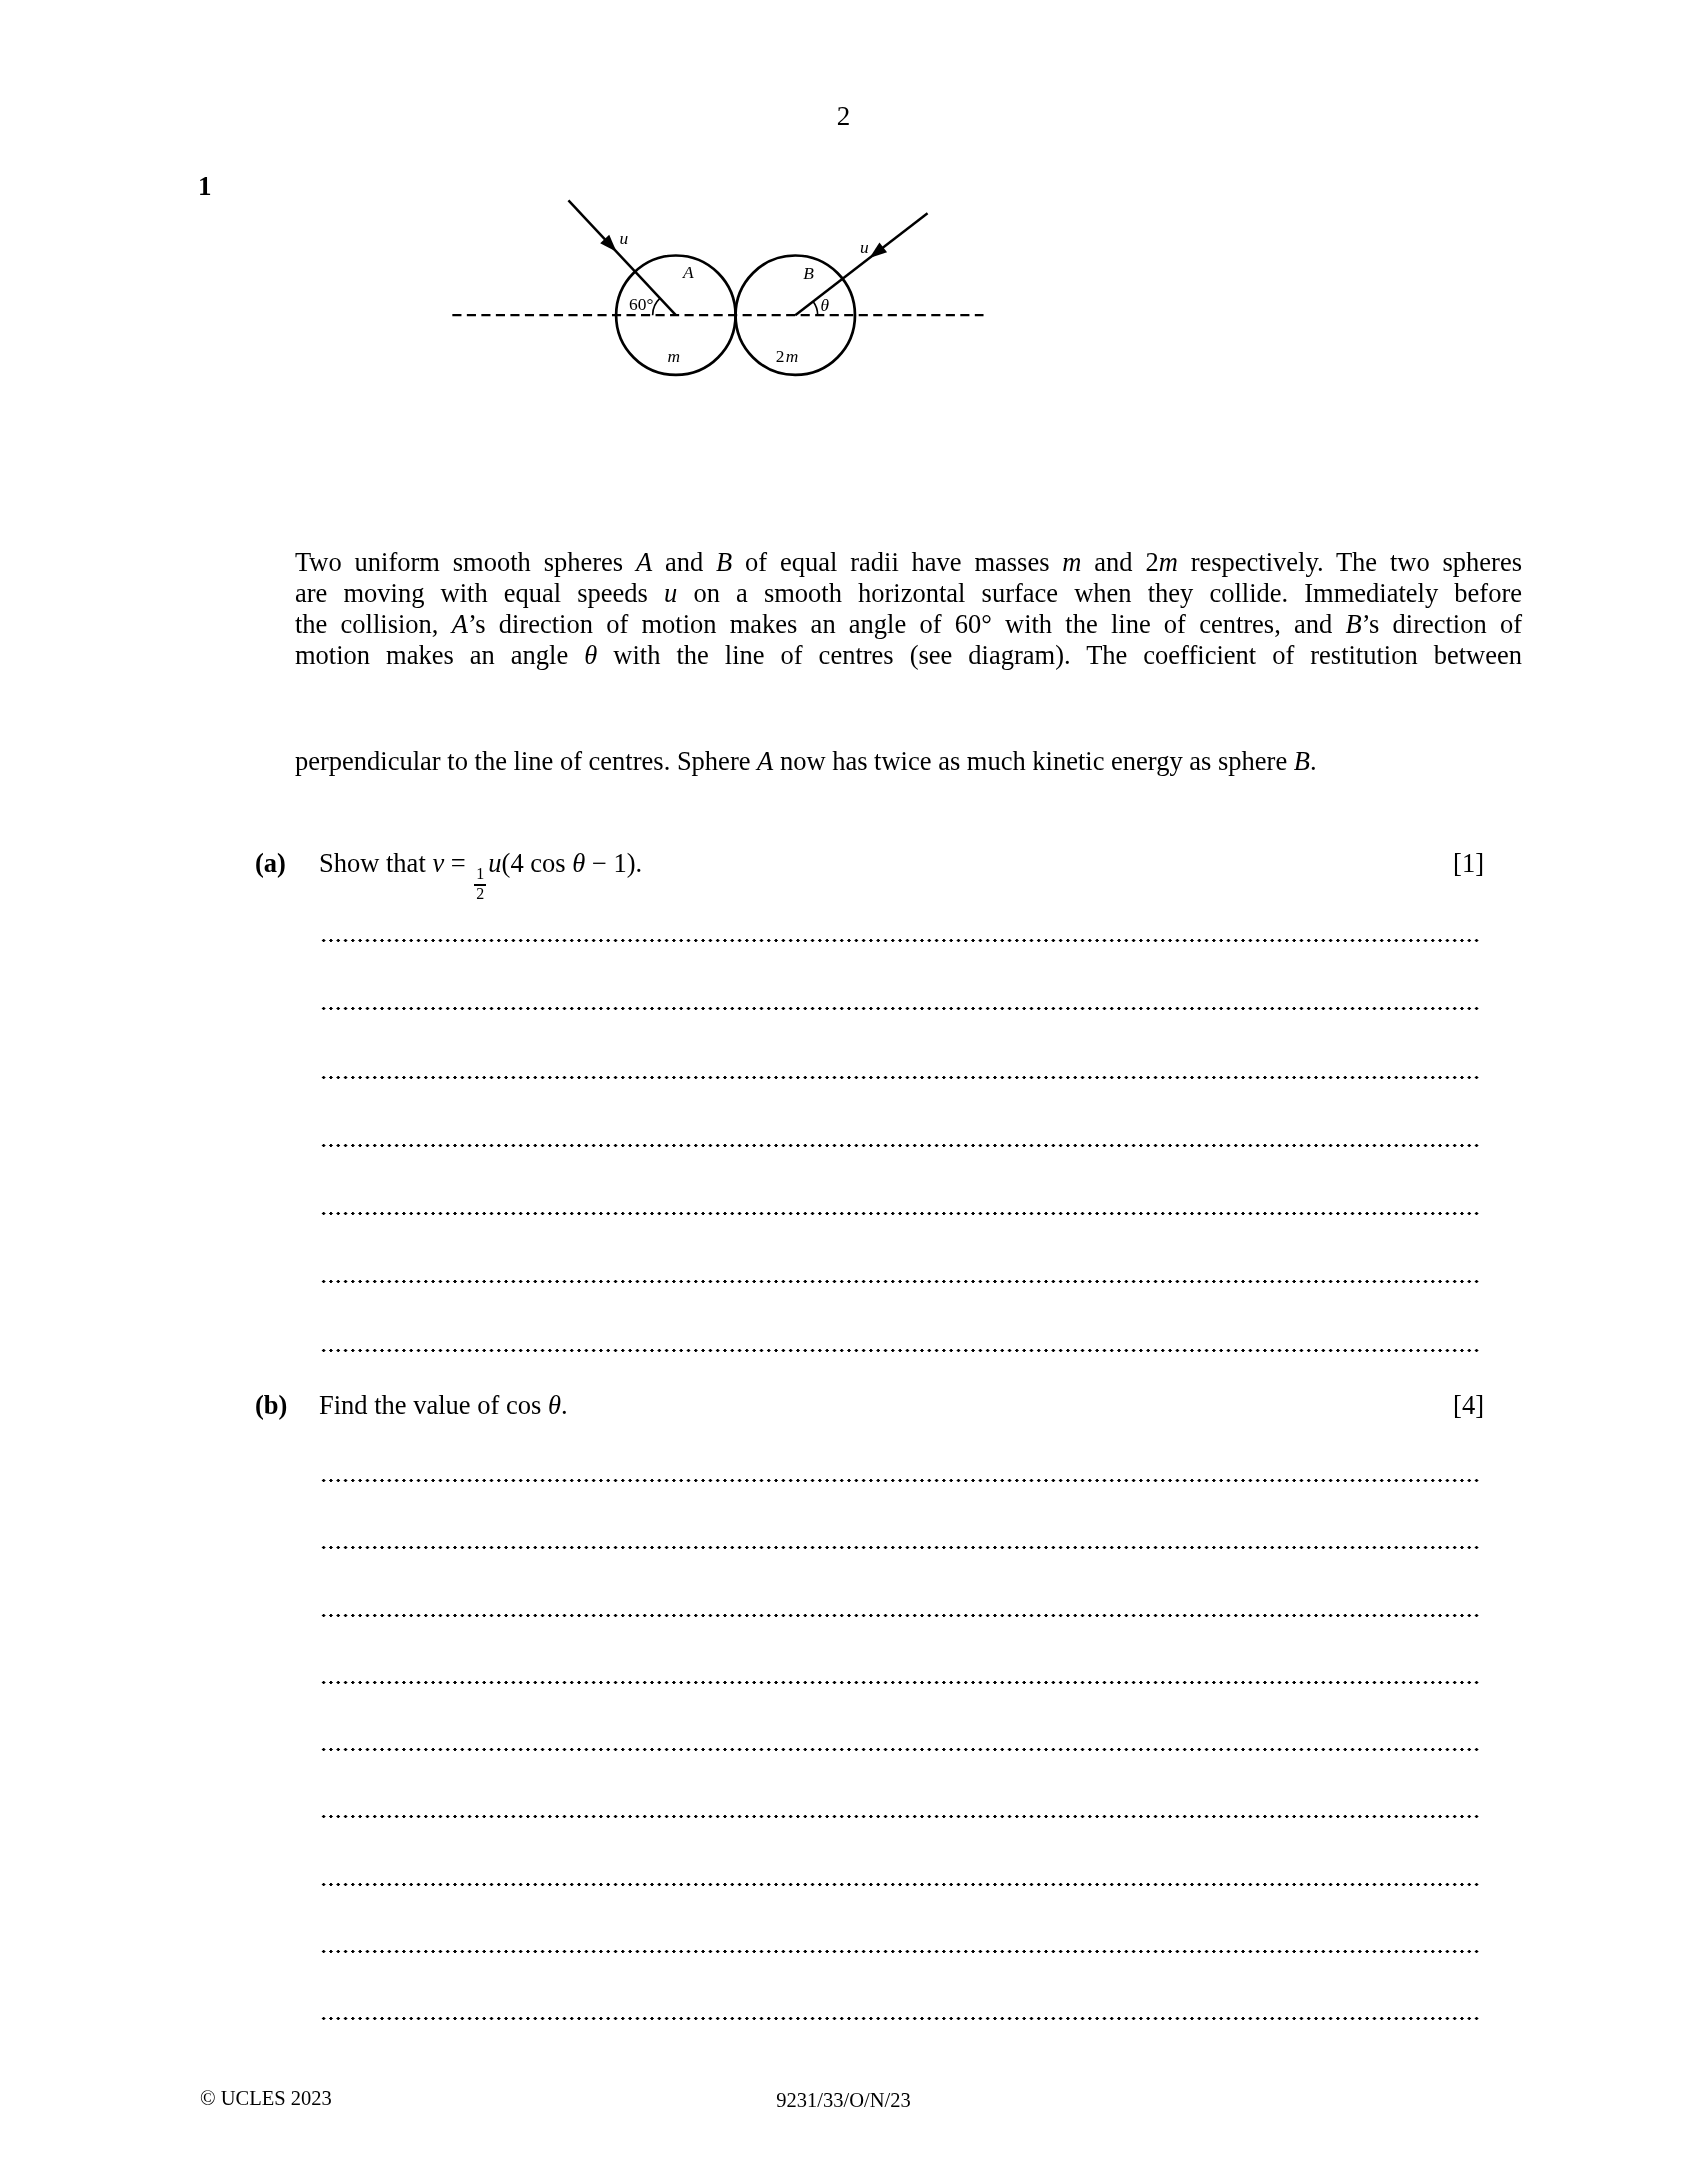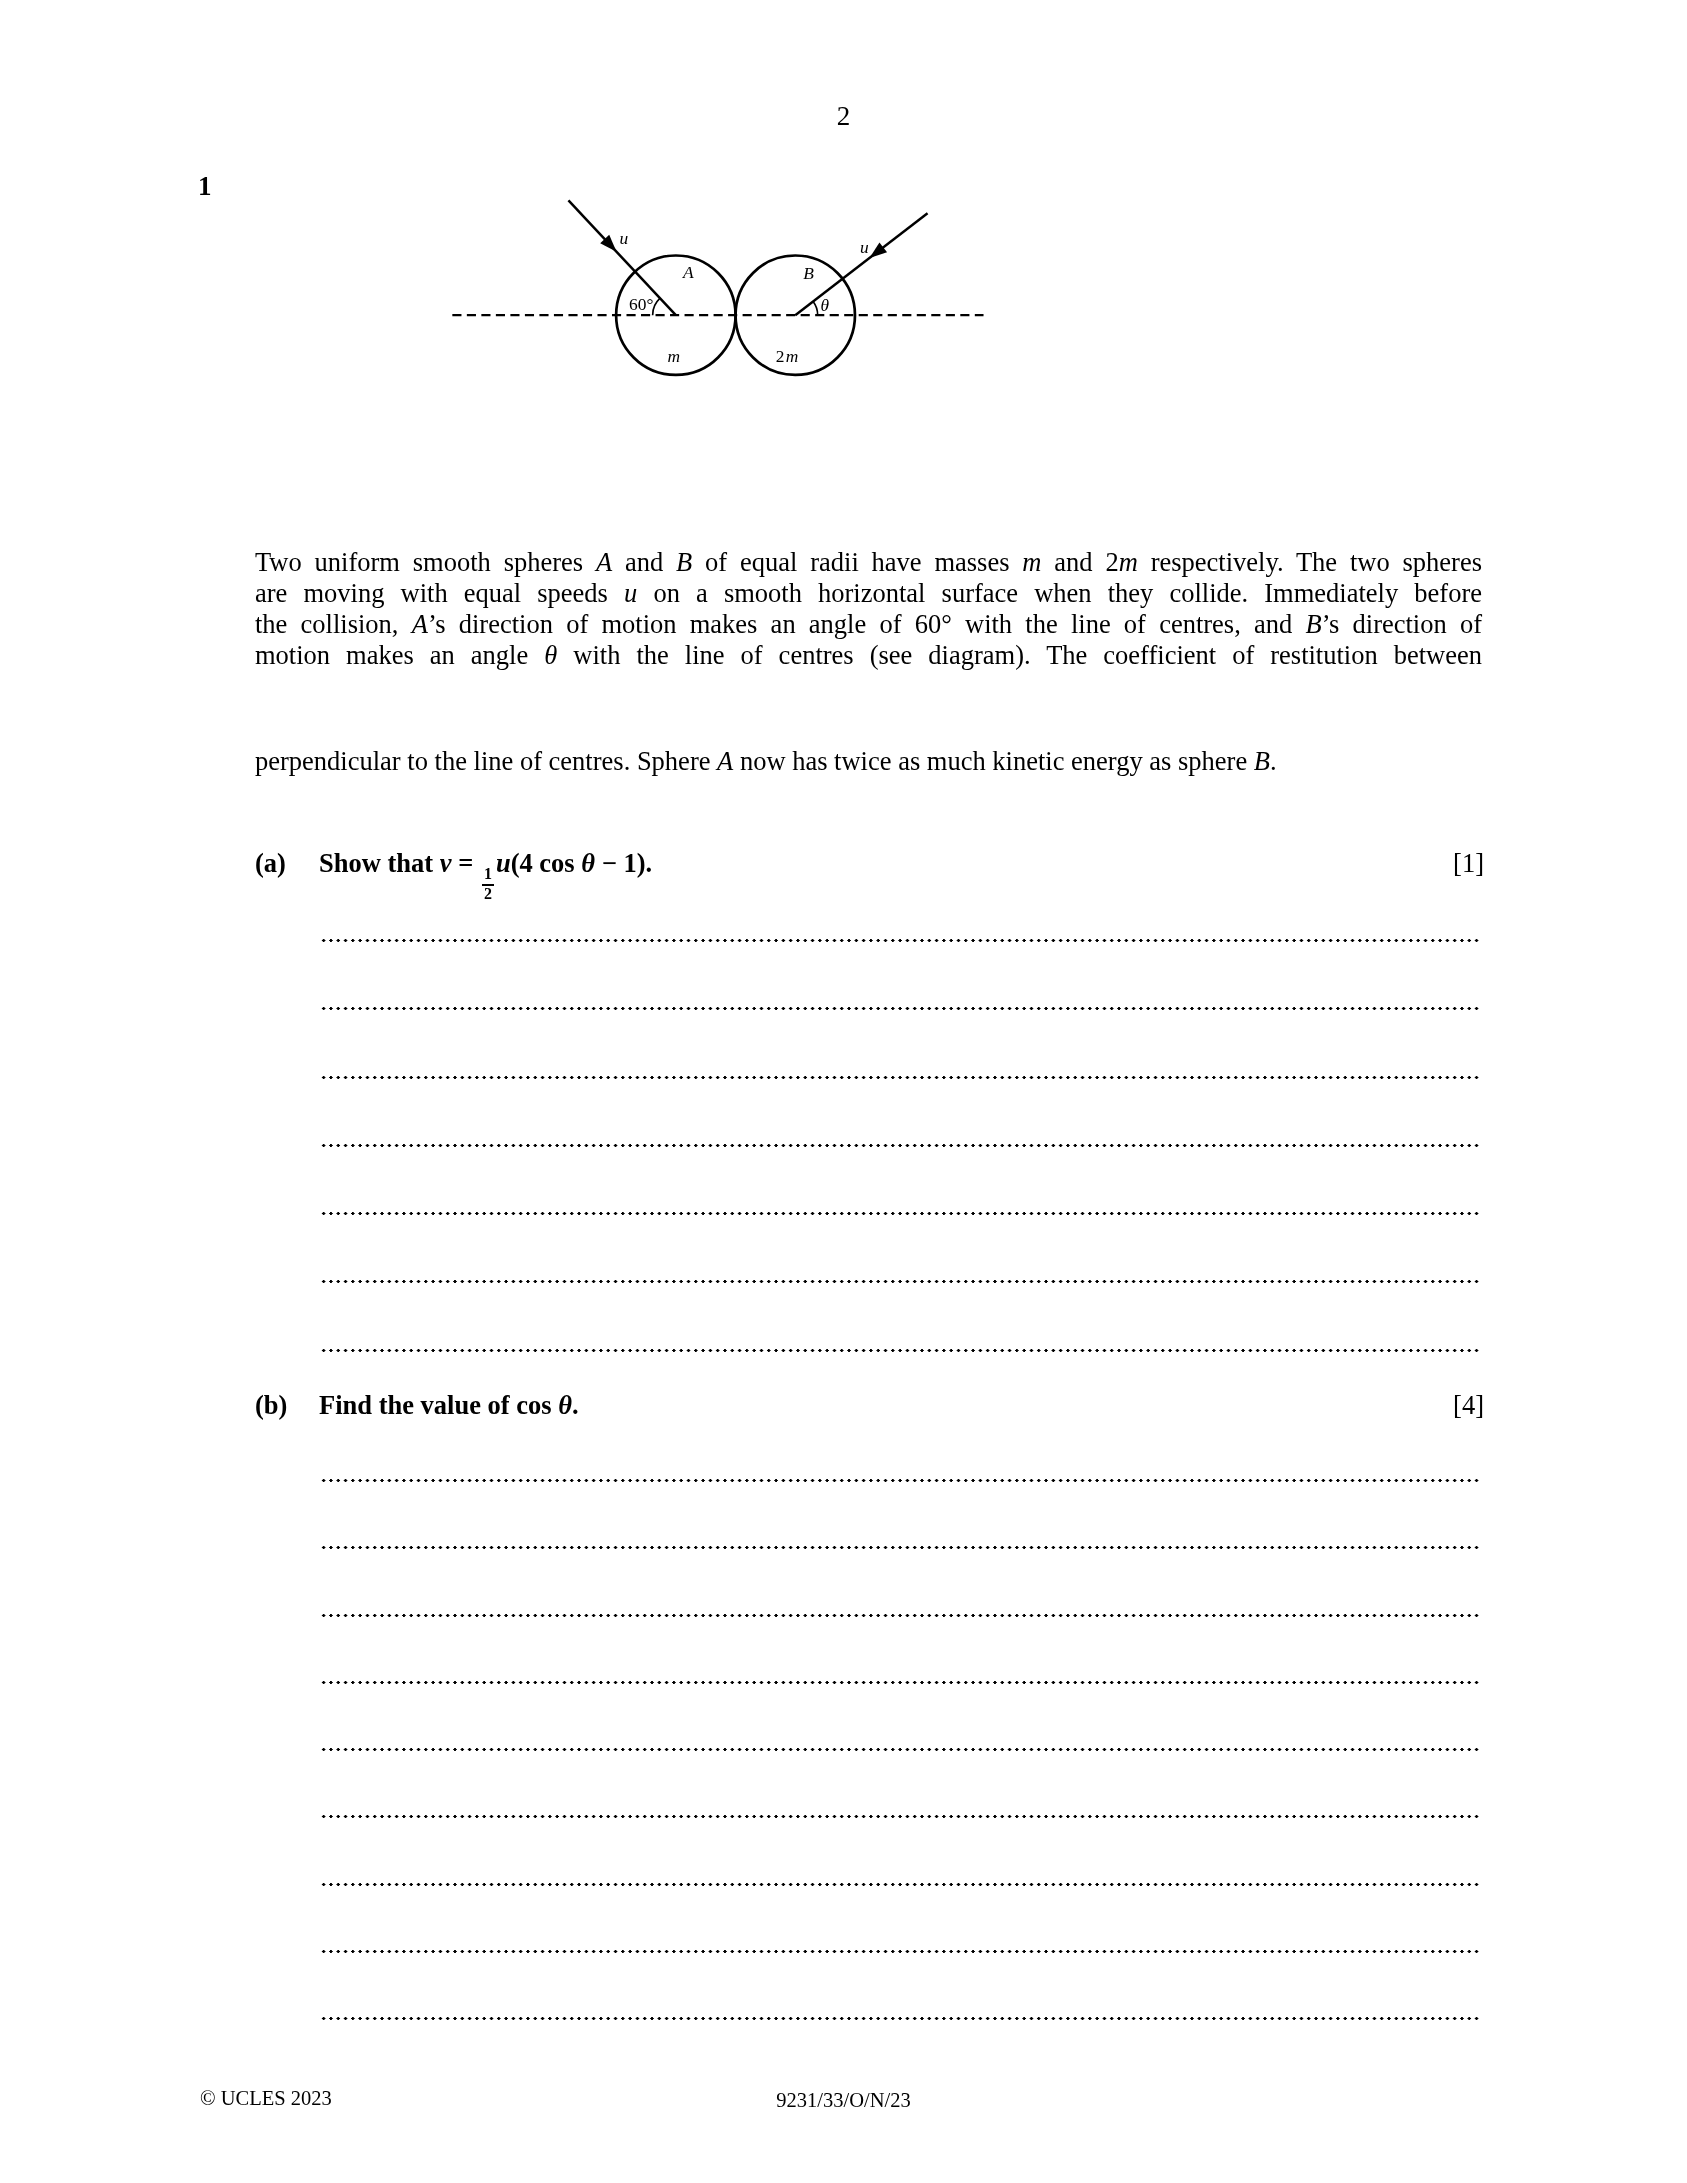--- a/index.html
+++ b/index.html
@@ -3,28 +3,28 @@
 <meta charset="utf-8">
 <style>
   html,body{margin:0;padding:0;}
   body{
     width:1687px;height:2183px;background:#ffffff;color:#000;
     position:relative;overflow:hidden;
     font-family:"Liberation Serif","DejaVu Serif",serif;
   }
   .abs{position:absolute;}
   .it{font-style:italic;}
-  .body-text{font-size:26.5px;line-height:31px;}
+  .body-text{font-size:26.5px;line-height:31px;margin-left:40px;}
   .jline{text-align:justify;text-align-last:justify;}
   .jlast{text-align:justify;text-align-last:auto;}
   .page-num{left:0;right:0;top:101px;text-align:center;font-size:27px;}
   .q-num{left:198px;top:171px;font-size:27px;font-weight:bold;}
   .q-row{left:255px;width:1229px;display:flex;align-items:baseline;font-size:26.5px;line-height:33px;}
   .q-label{flex:0 0 64px;font-weight:bold;}
-  .q-text{flex:1 1 auto;font-weight:bold;}
+  .q-text{flex:1 1 auto;}
   .q-mark{margin-left:auto;}
   .frac{display:inline-flex;flex-direction:column;align-items:center;
         font-size:16px;line-height:1.05;vertical-align:-0.44em;margin:0 2px;}
   .frac .num{border-bottom:2px solid #000;padding:0 2px 0.7px 2px;}
   .frac .den{padding-top:0.7px;}
   .answer-lines{left:320px;width:1162px;}
   .dotline{height:3.3px;
     background-image:radial-gradient(ellipse 2px 1.5px at center,#000 97%,transparent 100%);
     background-size:7.3px 3.3px;background-repeat:repeat-x;}
   .answer-a .dotline{margin-bottom:65px;}

